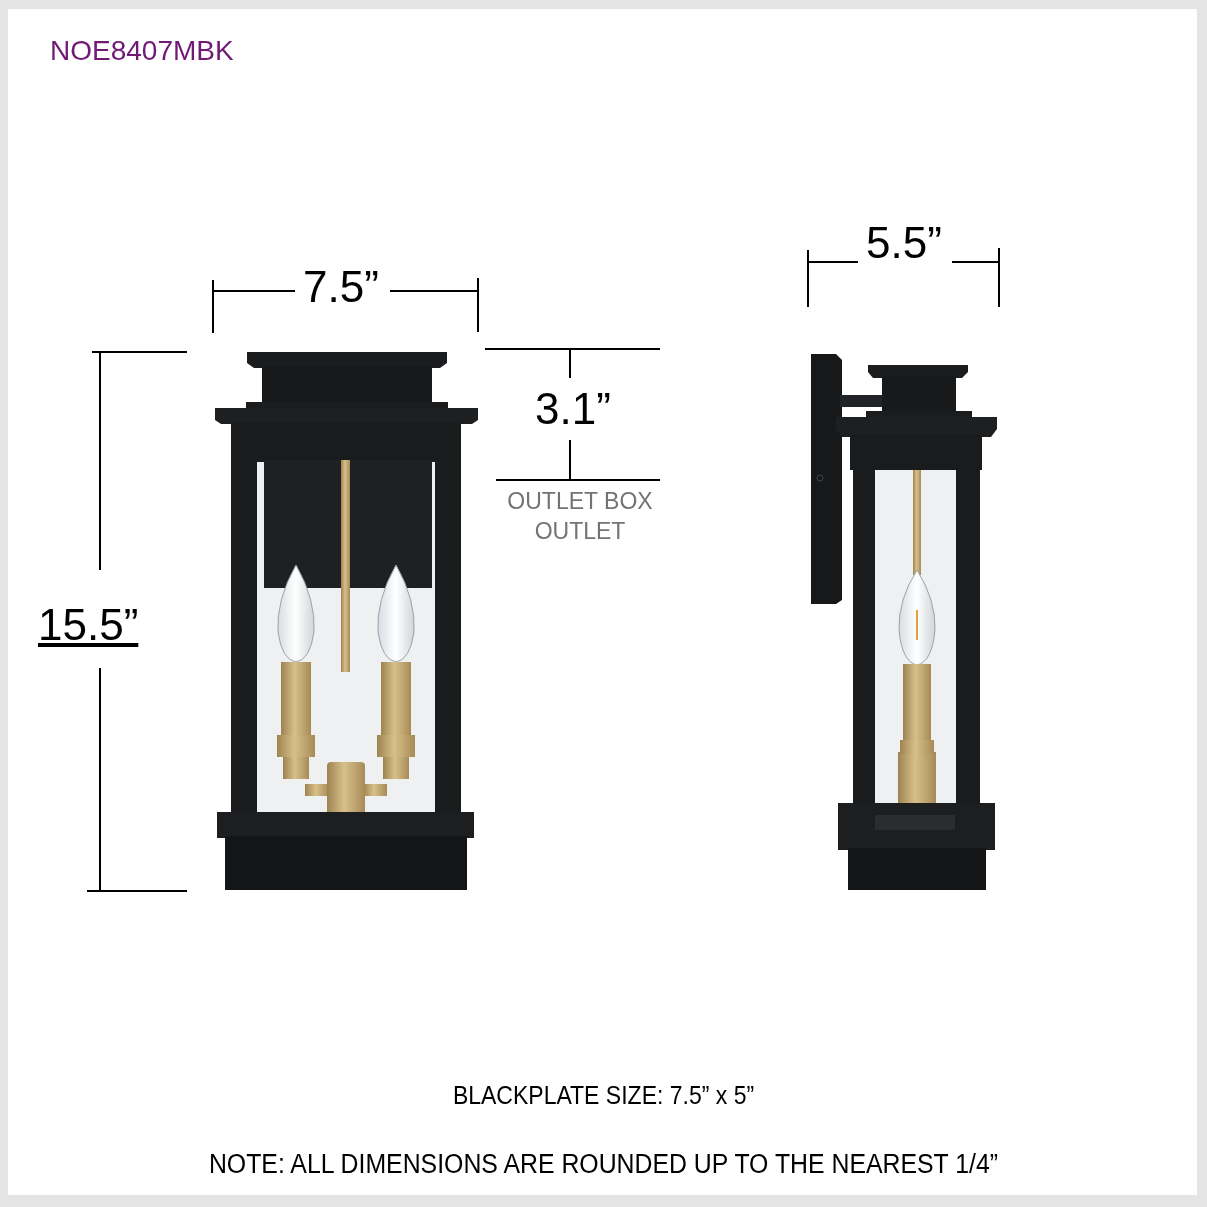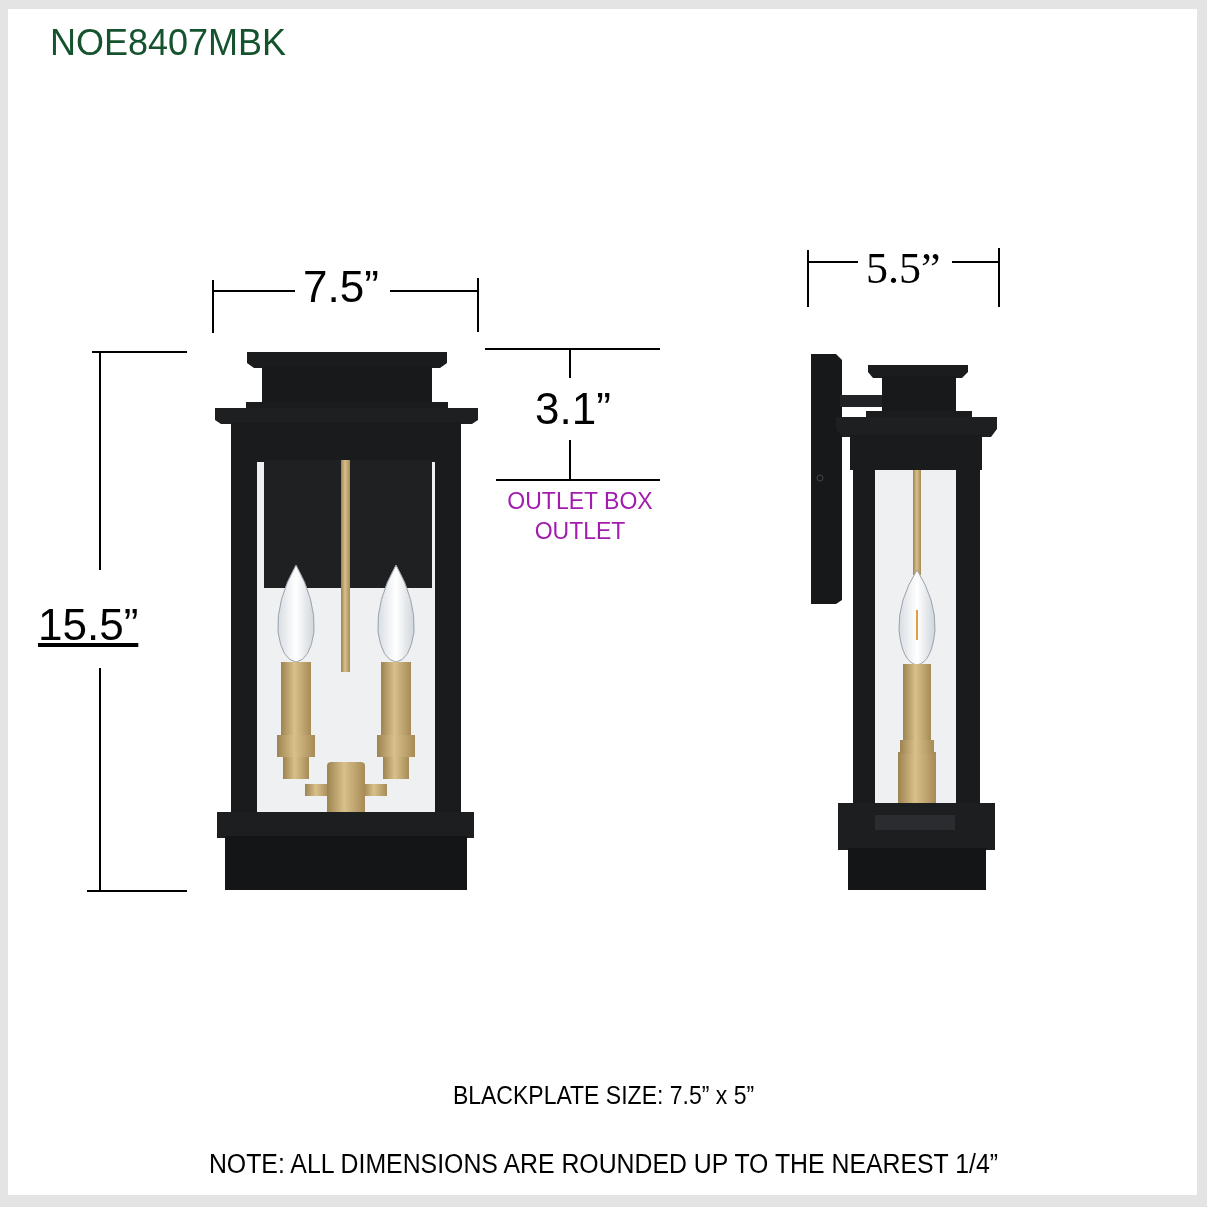--- a/index.html
+++ b/index.html
@@ -1,20 +1,20 @@
 <!DOCTYPE html>
 <html><head>
 <meta charset="utf-8">
 <style>
   html, body { margin: 0; padding: 0; }
   body { width: 1207px; height: 1207px; background: #e4e4e4; position: relative; overflow: hidden; font-family: "Liberation Sans", sans-serif; }
   .sheet { position: absolute; left: 8px; top: 9px; width: 1189px; height: 1186px; background: #ffffff; }
-  .title { position: absolute; left: 50px; top: 22px; font-size: 36px; color: #14532d; letter-spacing: 0px; }
+  .title { position: absolute; left: 50px; top: 35px; font-size: 28px; color: #701a75; letter-spacing: 0px; }
   .dim { position: absolute; font-size: 44px; color: #000; line-height: 1; }
-  .small { position: absolute; font-size: 23px; color: #a21caf; text-align: center; line-height: 1.3; }
+  .small { position: absolute; font-size: 23px; color: #737373; text-align: center; line-height: 1.3; }
   .note { position: absolute; left: 0; width: 1207px; text-align: center; color: #000; font-size: 25px; transform: scaleX(0.92); transform-origin: center; }
   svg.art { position: absolute; left: 0; top: 0; }
 </style>
 </head>
 <body>
 
 <div class="sheet"></div>
 
 <div class="title">NOE8407MBK</div>
 
@@ -130,16 +130,16 @@
   </g>
 </svg>
 
 <div class="dim" style="left:303px; top:265px;">7.5”</div>
 <div class="dim" style="left:38px; top:603px;text-decoration:underline;">15.5”</div>
 <div class="dim" style="left:535px; top:387px;">3.1”</div>
 <div class="small" style="left:490px; top:487px; width:180px;">
   <div>OUTLET BOX</div>
   <div>OUTLET</div>
 </div>
-<div class="dim" style="left:866px; top:247px;font-family:Liberation Serif, serif;">5.5”</div>
+<div class="dim" style="left:866px; top:221px;">5.5”</div>
 
 <div class="note" style="top:1081px;">BLACKPLATE SIZE: 7.5” x 5”</div>
 <div class="note" style="top:1149px; font-size:27px;">NOTE: ALL DIMENSIONS ARE ROUNDED UP TO THE NEAREST 1/4”</div>
 
 </body></html>

